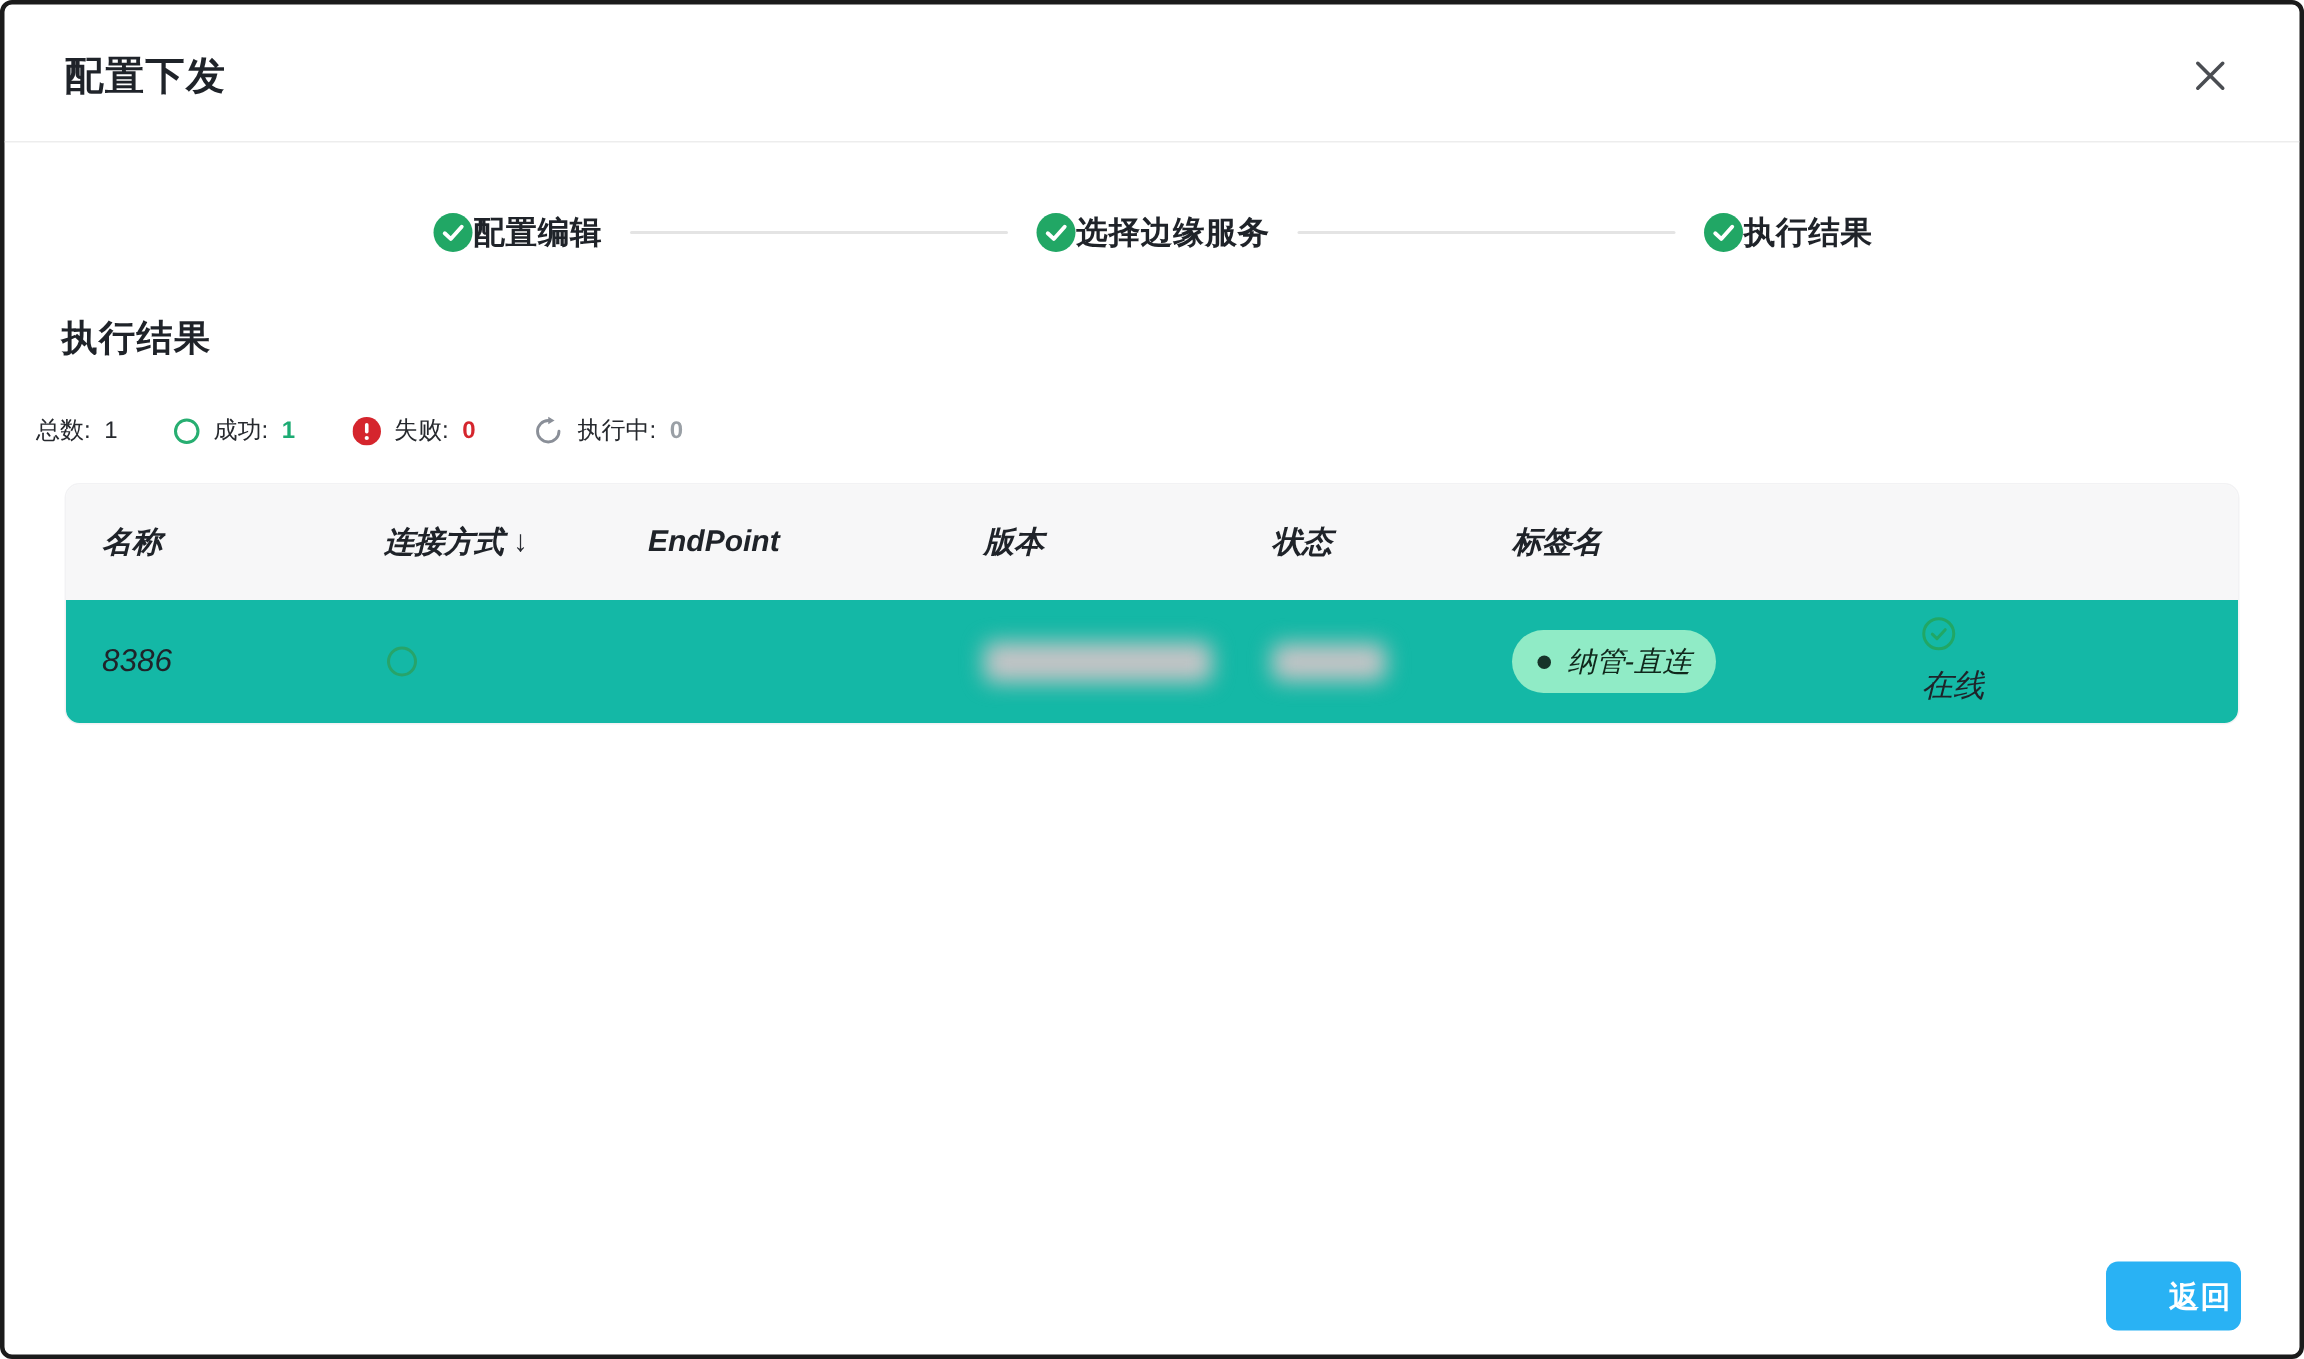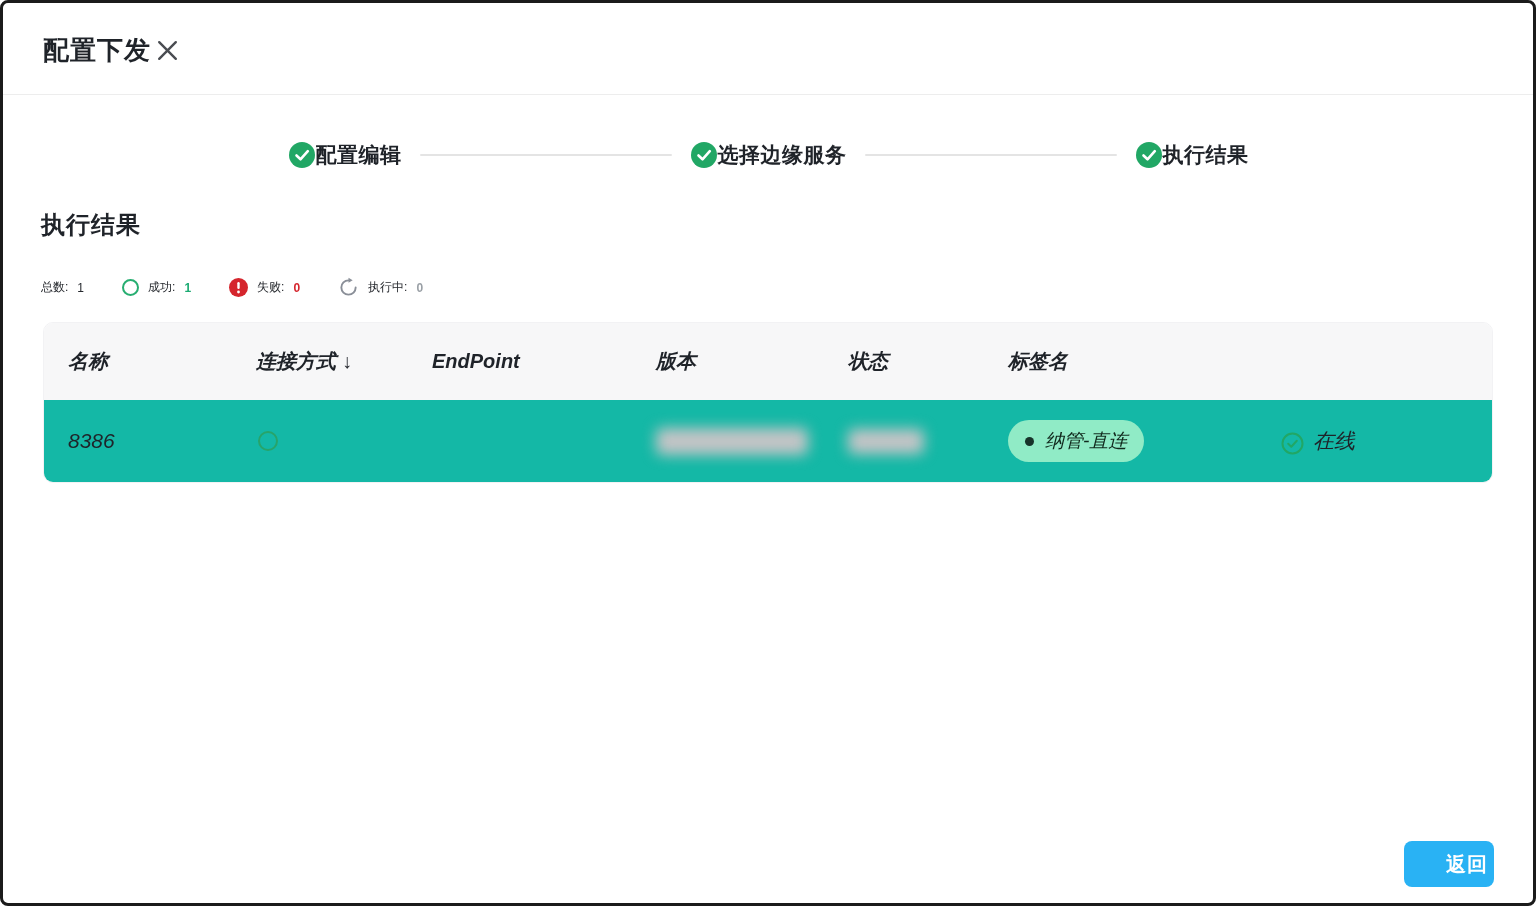--- a/index.html
+++ b/index.html
@@ -12,21 +12,21 @@
   .frame {
     position: relative;
     width: 1536px; height: 906px;
     background: #fff;
     border: 3px solid #1b1b1b;
     border-radius: 8px;
     overflow: hidden;
   }
   
   .modal-header {
-    display: flex; align-items: center; 
+    display: flex; align-items: center; justify-content: space-between;
     padding: 30px 44px 26px 40px;
     border-bottom: 1px solid #ededed;
   }
   .modal-title { font-size: 26px; font-weight: 700; letter-spacing: 1px; }
   .close-btn {
     background: none; border: none; cursor: pointer;
     width: 32px; height: 32px; display: flex; align-items: center; justify-content: center;
   }
   
   .stepper {
@@ -37,23 +37,23 @@
   .step { display: inline-flex; align-items: center; gap: 0; cursor: pointer; }
   .step-label { font-size: 21px; font-weight: 700; letter-spacing: 0.5px; }
   .connector { width: 252px; height: 2px; background: #e4e4e4; border-radius: 1px; }
   
   .section-title {
     margin: 40px 0 0 38px;
     font-size: 24px; font-weight: 700; letter-spacing: 1px;
   }
   
   .stats {
-    margin: 36px 0 0 38px;
+    margin: 36px 0 0 21px;
     display: flex; align-items: center;
-    font-size: 12px;
+    font-size: 16px;
   }
   .stat { display: inline-flex; align-items: center; gap: 9px; margin-right: 38px; }
   .stat-label { color: #26292e; }
   .stat-value { font-weight: 600; }
   .val-total { color: #26292e; font-weight: 400; }
   .val-success { color: #1cab73; }
   .val-fail { color: #d5252d; }
   .val-running { color: #9aa0a6; }
   .dot-circle {
     width: 17px; height: 17px; border: 2.5px solid #27ae71; border-radius: 50%;
@@ -99,21 +99,21 @@
   }
   .redact-endpoint { width: 152px; height: 27px; }
   .redact-version { width: 76px; height: 25px; }
   .badge {
     display: inline-flex; align-items: center; gap: 11px;
     background: #90ebc6; color: #10281c;
     padding: 8px 17px; border-radius: 999px;
     font-size: 19px; font-weight: 500;
   }
   .badge-dot { width: 9px; height: 9px; background: #17332a; border-radius: 50%; }
-  .online { display: inline-flex; align-items: flex-end; gap: 9px; }
+  .online { display: inline-flex; align-items: flex-start; gap: 9px; flex-direction: column; }
   
   .back-btn {
     position: absolute; right: 39px; bottom: 16px;
     width: 90px; height: 46px;
     background: #29b2f4; color: #ffffff;
     border: none; border-radius: 8px;
     font-size: 20px; font-weight: 600; letter-spacing: 1px;
     font-family: inherit;
     cursor: pointer;
     padding-left: 36px;

